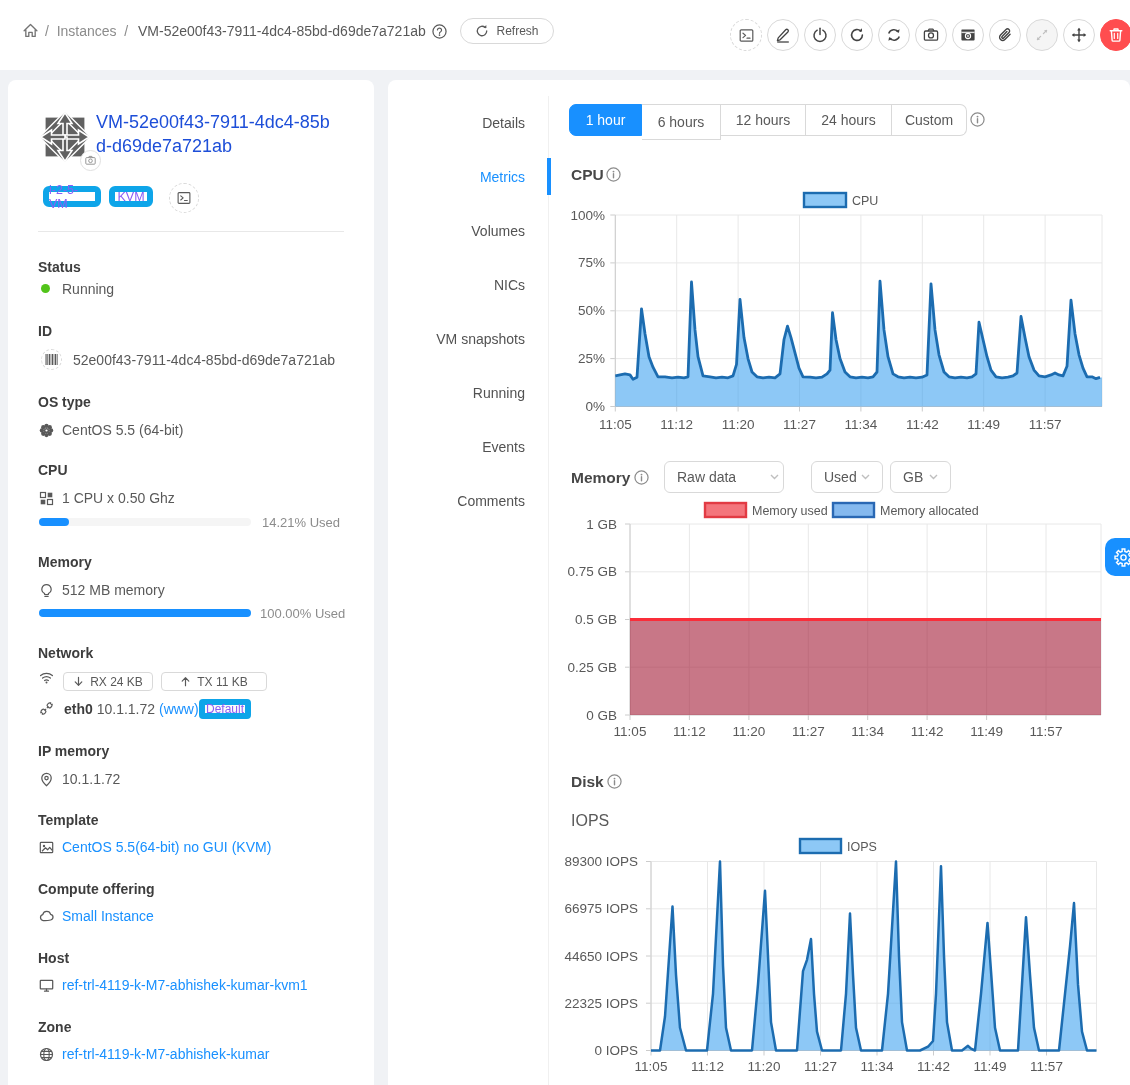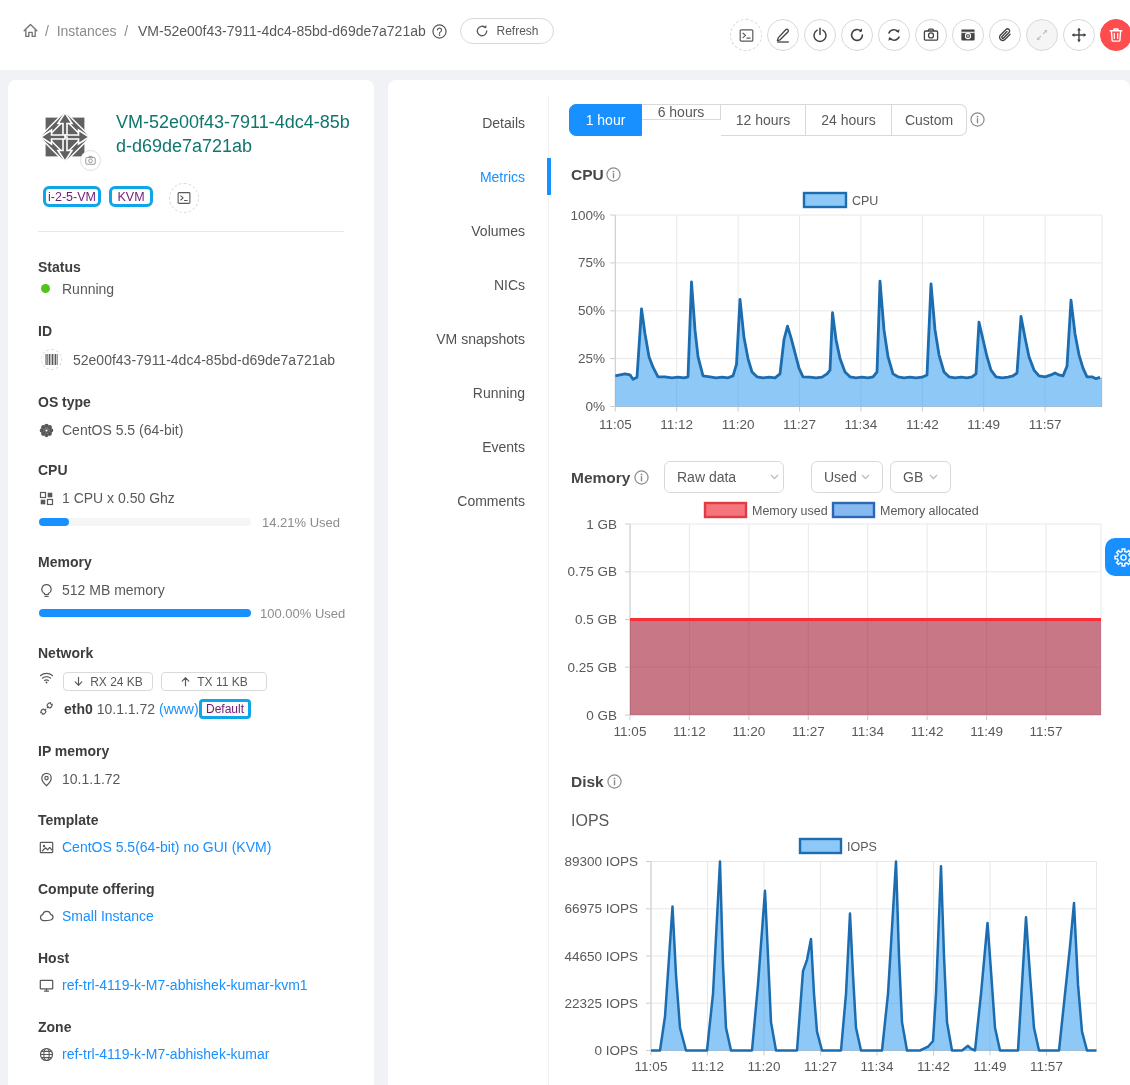--- a/index.html
+++ b/index.html
@@ -5,21 +5,21 @@
 font-family:"Liberation Sans",sans-serif;-webkit-font-smoothing:antialiased;position:relative}
 .abs{position:absolute}
 .hdr{left:0;top:0;width:1130px;height:70px;background:#fff}
 .card{background:#fff;border-radius:8px}
 .crumb{font-size:14px;color:#8c8c8c}
 .pill{border:1px solid #d9d9d9;border-radius:16px;background:#fff;display:flex;align-items:center;justify-content:center}
 .abtn{width:32px;height:32px;border-radius:50%;border:1px solid #d9d9d9;background:#fff;display:flex;align-items:center;justify-content:center}
 .lbl{font-size:14px;font-weight:bold;color:#3d3d3d}
 .val{font-size:14px;color:#595959}
 .link{color:#1890ff}
-.tag{border:3px solid #0ea5e9;border-radius:6px;background:#fff;font-size:12.5px;color:#701a75;display:inline-flex;align-items:center;justify-content:center}
+.tag{border:6px solid #0ea5e9;border-radius:6px;background:#fff;font-size:12.5px;color:#8b5cf6;display:inline-flex;align-items:center;justify-content:center}
 .navi{font-size:14px;color:#525252;position:absolute;right:605px;white-space:nowrap}
 .seg{font-size:14px;color:#595959;display:flex;align-items:center;justify-content:center;border:1px solid #d9d9d9;background:#fff}
 .sel{border:1px solid #d9d9d9;border-radius:6px;background:#fff;font-size:14px;color:#595959;display:flex;align-items:center}
 .ctitle{font-size:15.5px;font-weight:bold;color:#474747}
 </style></head><body>
 <div class="abs hdr"></div>
 <div class="abs" style="left:22px;top:22px"><svg width="17" height="17" viewBox="0 0 16 16" style="">
       <path d="M2 8.2 L8 2.4 L14 8.2 M3.6 7.4 V13.6 H6.4 V9.8 H9.6 V13.6 H12.4 V7.4" fill="none" stroke="#737373" stroke-width="1.25" stroke-linecap="round" stroke-linejoin="round"></path>
     </svg></div>
 <div class="abs crumb" style="left:45px;top:23px">/&nbsp;&nbsp;Instances&nbsp;&nbsp;/</div>
@@ -129,21 +129,21 @@
       <path d="M23 25 V11.5 H18 L25 0.8 L32 11.5 H27 V25 Z" fill="#616161" stroke="#fff" stroke-width="1.6" transform="rotate(180 25 25)"></path>
       <path d="M23 25 V11.5 H18 L25 0.8 L32 11.5 H27 V25 Z" fill="#616161" stroke="#fff" stroke-width="1.6" transform="rotate(270 25 25)"></path>
     </svg></div>
 <div class="abs" style="left:80px;top:150px;width:21px;height:21px;border-radius:50%;background:#fff;border:1px solid #e0e0e0;display:flex;align-items:center;justify-content:center">
     <svg width="11" height="11" viewBox="0 0 11 11" style="">
       <rect x="0.8" y="2.6" width="9.4" height="6.6" rx="0.9" fill="none" stroke="#8c8c8c" stroke-width="0.9"></rect>
       <path d="M3.4 2.6 L4.1 1.4 H6.9 L7.6 2.6" fill="none" stroke="#8c8c8c" stroke-width="0.9"></path>
       <circle cx="5.5" cy="5.8" r="1.8" fill="none" stroke="#8c8c8c" stroke-width="0.9"></circle>
     </svg>
   </div>
-<div class="abs" style="left:116px;top:110px;width:250px;font-size:18px;line-height:24px;color:#0f766e;white-space:nowrap">VM-52e00f43-7911-4dc4-85b<br>d-d69de7a721ab</div>
+<div class="abs" style="left:96px;top:110px;width:250px;font-size:18px;line-height:24px;color:#1d4ed8;white-space:nowrap">VM-52e00f43-7911-4dc4-85b<br>d-d69de7a721ab</div>
 <div class="abs tag" style="left:43px;top:186px;width:58px;height:21px">i-2-5-VM</div>
 <div class="abs tag" style="left:109px;top:186px;width:44px;height:21px">KVM</div>
 <div class="abs" style="left:169px;top:183px;width:30px;height:30px;border-radius:50%;border:1px dashed #d9d9d9;display:flex;align-items:center;justify-content:center">
     <svg width="14" height="14" viewBox="0 0 15 15" style="">
       <rect x="1.2" y="1.8" width="12.6" height="11.4" rx="1" fill="none" stroke="#595959" stroke-width="1.2"></rect>
       <path d="M4 5.2 L6.6 7.4 L4 9.6" fill="none" stroke="#595959" stroke-width="1.2" stroke-linejoin="round" stroke-linecap="round"></path>
       <path d="M8 10.2 H11" stroke="#595959" stroke-width="1.2" stroke-linecap="round"></path>
     </svg>
   </div>
 <div class="abs" style="left:38px;top:231px;width:306px;height:1px;background:#e8e8e8"></div>
@@ -263,21 +263,21 @@
 <div class="abs" style="left:547px;top:158px;width:4px;height:37px;background:#1890ff"></div>
 <div class="abs navi" style="top:115px;color:#525252">Details</div>
 <div class="abs navi" style="top:169px;color:#1890ff">Metrics</div>
 <div class="abs navi" style="top:223px;color:#525252">Volumes</div>
 <div class="abs navi" style="top:277px;color:#525252">NICs</div>
 <div class="abs navi" style="top:331px;color:#525252">VM snapshots</div>
 <div class="abs navi" style="top:385px;color:#525252">Running</div>
 <div class="abs navi" style="top:439px;color:#525252">Events</div>
 <div class="abs navi" style="top:493px;color:#525252">Comments</div>
 <div class="abs seg" style="left:569px;top:104px;width:73px;height:32px;border-radius:7px 0 0 7px;background:#1890ff;border-color:#1890ff;color:#fff;">1 hour</div>
-<div class="abs seg" style="left:642px;top:104px;width:79px;height:16px;border-left:none;">6 hours</div>
+<div class="abs seg" style="left:642px;top:104px;width:79px;height:36px;border-left:none;">6 hours</div>
 <div class="abs seg" style="left:721px;top:104px;width:85px;height:32px;border-left:none;">12 hours</div>
 <div class="abs seg" style="left:806px;top:104px;width:86px;height:32px;border-left:none;">24 hours</div>
 <div class="abs seg" style="left:892px;top:104px;width:75px;height:32px;border-radius:0 7px 7px 0;border-left:none;">Custom</div>
 <div class="abs" style="left:970px;top:112px"><svg width="15" height="15" viewBox="0 0 16 16" style="">
       <circle cx="8" cy="8" r="7" fill="none" stroke="#8c8c8c" stroke-width="1.3"></circle>
       <circle cx="8" cy="4.9" r="1" fill="#8c8c8c"></circle>
       <path d="M8 7.2 V11.4" stroke="#8c8c8c" stroke-width="1.5" stroke-linecap="round"></path>
     </svg></div>
 <div class="abs ctitle" style="left:571px;top:166px">CPU</div>
 <div class="abs" style="left:606px;top:167px"><svg width="15" height="15" viewBox="0 0 16 16" style="">

